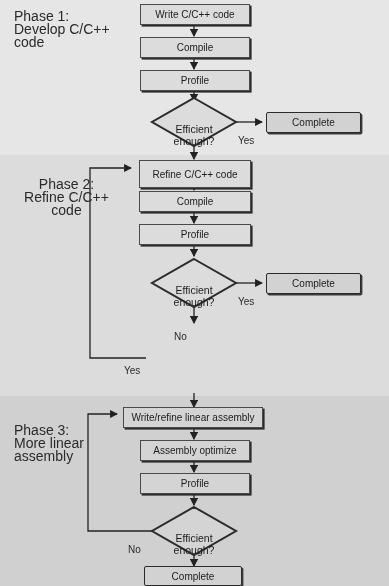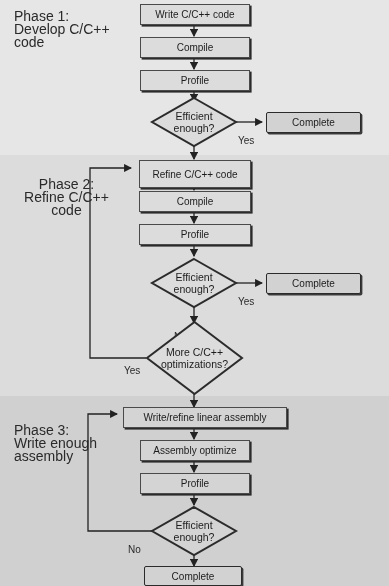--- a/index.html
+++ b/index.html
@@ -15,21 +15,21 @@
         color:#1c1c1c;font-size:10px;text-align:center;}
   .proc{background:#dcdcdc;border:1px solid #4a4a4a;
         box-shadow:1.6px 1.6px 0 0 #2b2b2b;}
   .proc.onlight{background:#dcdcdc;}
   .proc.ondark{background:#d4d4d4;}
   .term{background:#d2d2d2;border:1.6px solid #2b2b2b;border-radius:2px;
         box-shadow:1.4px 1.4px 0 0 #3a3a3a;}
   .dia-wrap{position:absolute;}
   .dia-wrap svg{display:block;overflow:visible;}
   .dia-text{position:absolute;left:0;top:0;width:100%;height:100%;
-        display:flex;flex-direction:column;align-items:center;justify-content:center;
+        display:flex;flex-direction:column;align-items:center;justify-content:flex-end;
         color:#1c1c1c;font-size:10.5px;line-height:12px;text-align:center;pointer-events:none;}
   .edge-label{position:absolute;color:#2a2a2a;font-size:10px;margin-top:28px;}
 </style>
 </head>
 <body>
 
 <div id="stage">
 
   <div class="band" id="band1"></div>
   <div class="band" id="band2"></div>
@@ -72,21 +72,21 @@
       <line x1="194" y1="555" x2="194" y2="566" marker-end="url(#ah)"></line>
     </g>
   </svg>
 
   <div class="phase-label" style="left:14px;top:10px;width:105px;">Phase 1:
 Develop C/C++ code</div>
   <div class="phase-label" style="left:14px;top:178px;width:105px;text-align:center;">Phase 2:
 Refine C/C++
 code</div>
   <div class="phase-label" style="left:14px;top:424px;width:105px;">Phase 3:
-Write enough
+More linear
 assembly</div>
 
   <div class="node proc onlight" style="left:140px;top:4px;width:110px;height:21px;">Write C/C++ code</div>
   <div class="node proc onlight" style="left:140px;top:37px;width:110px;height:21px;">Compile</div>
   <div class="node proc onlight" style="left:140px;top:70px;width:110px;height:21px;">Profile</div>
 
   <div class="dia-wrap" style="left:151px;top:97px;width:86px;height:50px;">
     <svg width="86" height="50" viewBox="0 0 86 50">
       <polygon points="43,1 85,25 43,49 1,25" fill="#dcdcdc" stroke="#2b2b2b" stroke-width="2"></polygon>
     </svg>
@@ -113,34 +113,25 @@
       <span>Efficient</span>
       <span>enough?</span>
     </div>
   </div>
 
   <div class="node term" style="left:266px;top:273px;width:95px;height:21px;">Complete</div>
 
   <div class="edge-label" style="left:238px;top:268px;">Yes</div>
   <div class="edge-label" style="left:174px;top:303px;">No</div>
 
-  <div class="dia-wrap" style="left:146px;top:321px;width:97px;height:74px;">
-    <svg width="97" height="74" viewBox="0 0 97 74">
-      <polygon points="48.5,1 96,37 48.5,73 1,37" fill="#dcdcdc" stroke="#2b2b2b" stroke-width="2"></polygon>
-    </svg>
-    <div class="dia-text">
-      <span>More C/C++</span>
-      <span>optimizations?</span>
-    </div>
-  </div>
 
   <div class="edge-label" style="left:124px;top:337px;">Yes</div>
   <div class="edge-label" style="left:172px;top:388px;">No</div>
 
-  <div class="node proc ondark" style="left:123px;top:407px;width:164px;height:21px;">Write/refine linear assembly</div>
+  <div class="node proc ondark" style="left:123px;top:407px;width:140px;height:21px;">Write/refine linear assembly</div>
   <div class="node proc ondark" style="left:140px;top:440px;width:110px;height:21px;">Assembly optimize</div>
   <div class="node proc ondark" style="left:140px;top:473px;width:110px;height:21px;">Profile</div>
 
   <div class="dia-wrap" style="left:151px;top:506px;width:86px;height:50px;">
     <svg width="86" height="50" viewBox="0 0 86 50">
       <polygon points="43,1 85,25 43,49 1,25" fill="#d4d4d4" stroke="#2b2b2b" stroke-width="2"></polygon>
     </svg>
     <div class="dia-text">
       <span>Efficient</span>
       <span>enough?</span>

